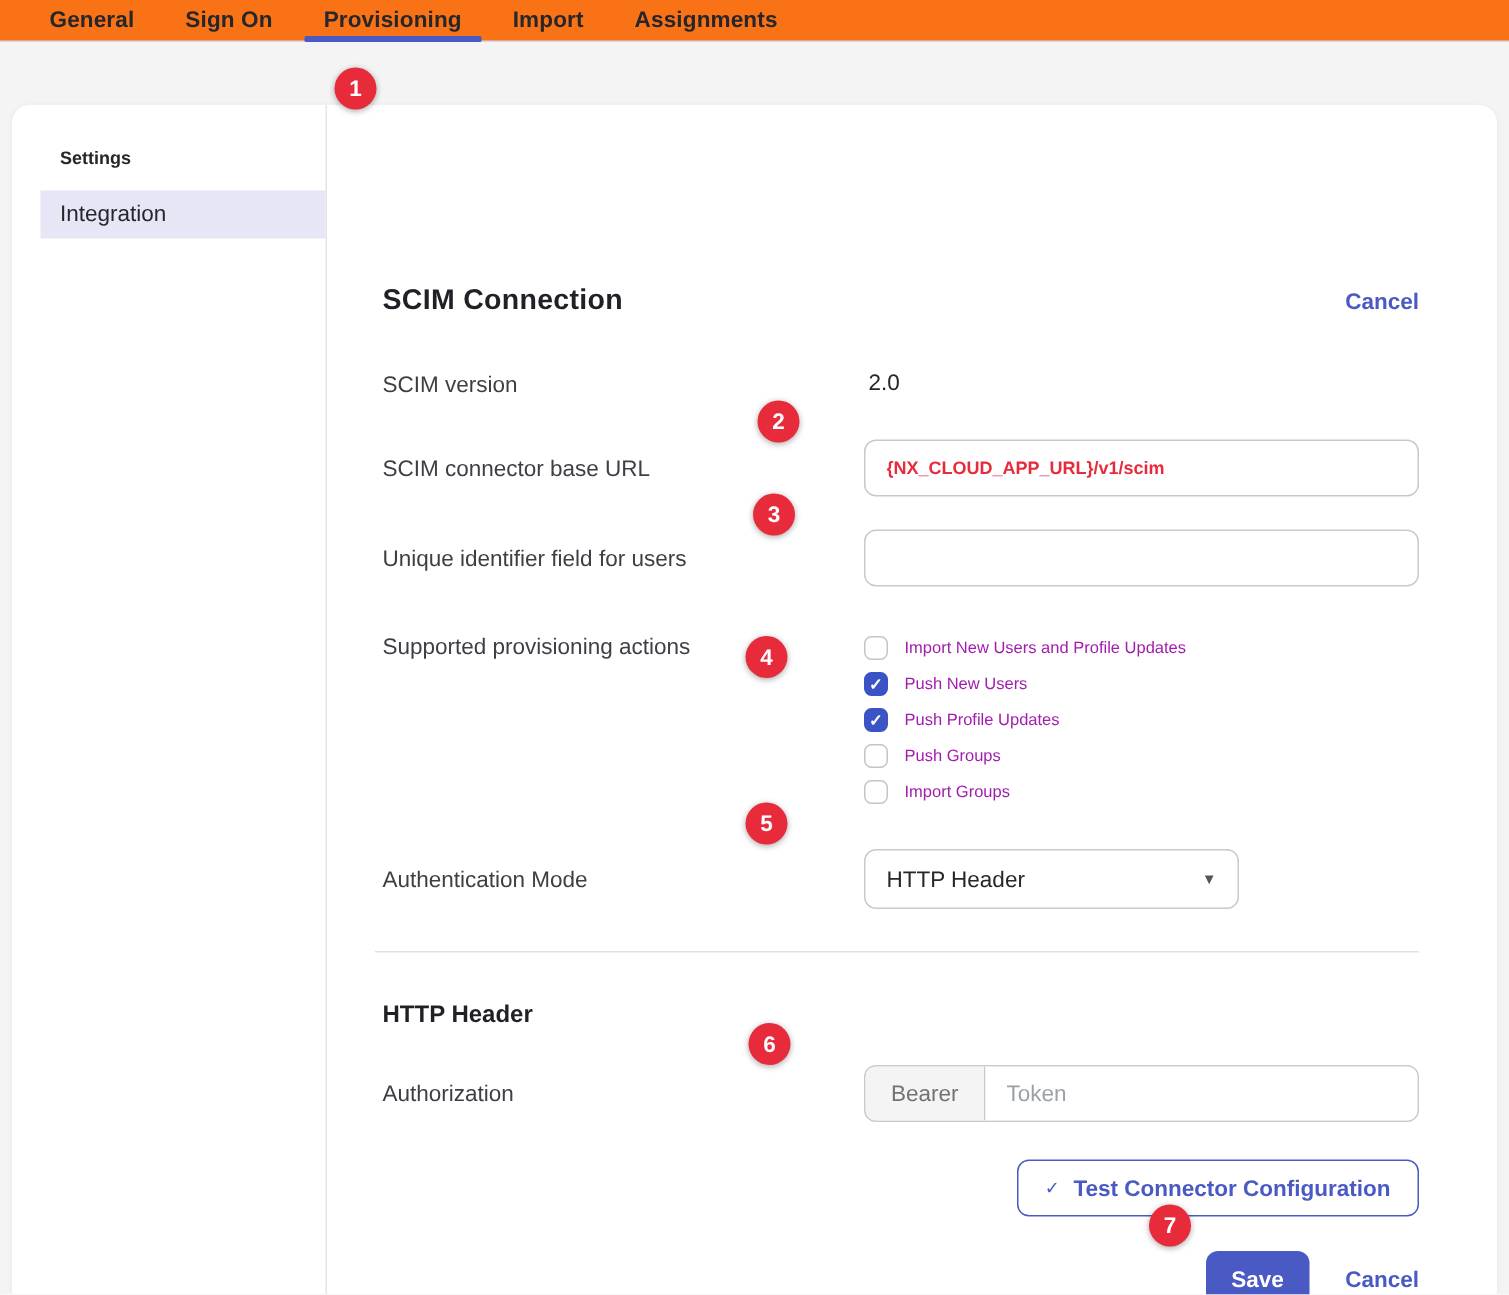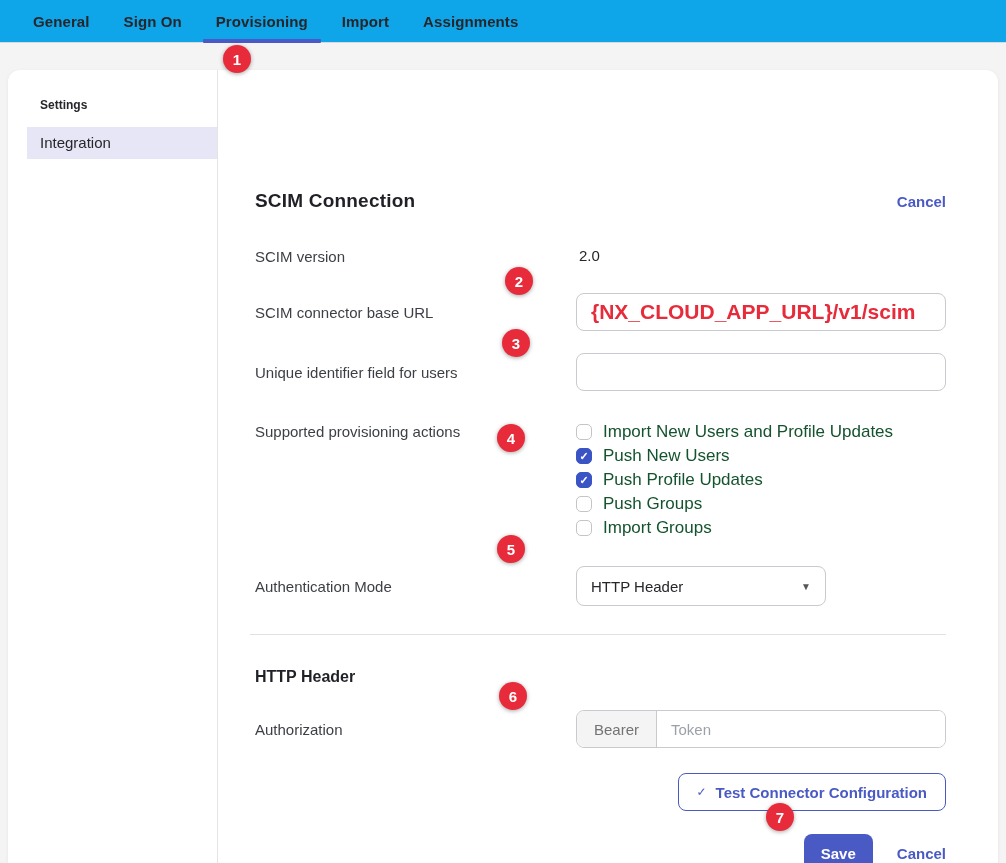--- a/index.html
+++ b/index.html
@@ -12,23 +12,23 @@
   .page {
     position: relative;
     width: 1006px;
     height: 863px;
     background: #f4f4f5;
     overflow: hidden;
   }
 
   
   .tabbar {
-    background: #0ea5e9;
+    background: #f97316;
     border-bottom: 1px solid #d9d9de;
-    height: 43px;
+    height: 28px;
     display: flex;
     align-items: stretch;
     padding-left: 16px;
   }
   .tab {
     position: relative;
     font-size: 15px;
     font-weight: 700;
     color: #26262b;
     padding: 0 17px;
@@ -131,21 +131,21 @@
     padding: 0 14px;
     font-size: 15px;
     font-family: "Liberation Sans", sans-serif;
     color: #26262b;
     outline: none;
     background: #fff;
   }
   .text-input.url-value {
     color: #e72b3b;
     font-weight: 700;
-    font-size: 21px;
+    font-size: 12px;
   }
 
   
   .checkbox-row {
     display: flex;
     align-items: center;
     height: 24px;
   }
   .checkbox {
     width: 16px;
@@ -160,21 +160,21 @@
     justify-content: center;
     cursor: pointer;
   }
   .checkbox.checked {
     background: #3a53c5;
     border-color: #3a53c5;
     color: #fff;
     font-size: 11px;
     font-weight: 700;
   }
-  .checkbox-label { font-size: 17px; color: #14532d; }
+  .checkbox-label { font-size: 11px; color: #a21caf; }
 
   
   .select-box {
     width: 250px;
     height: 40px;
     border: 1px solid #c9c9cf;
     border-radius: 8px;
     background: #fff;
     display: flex;
     align-items: center;

